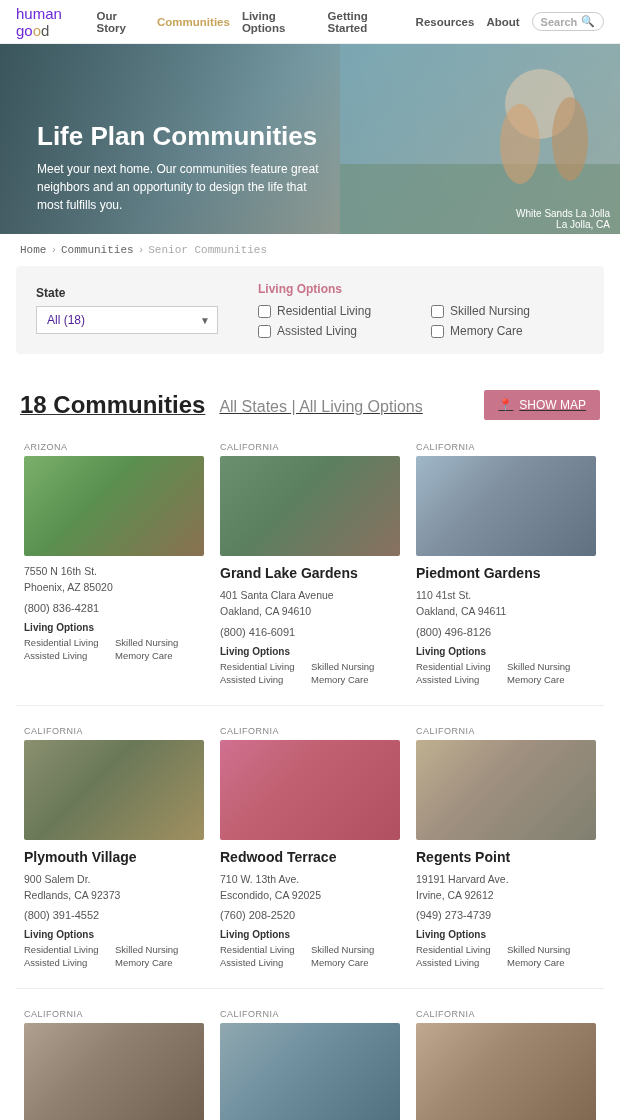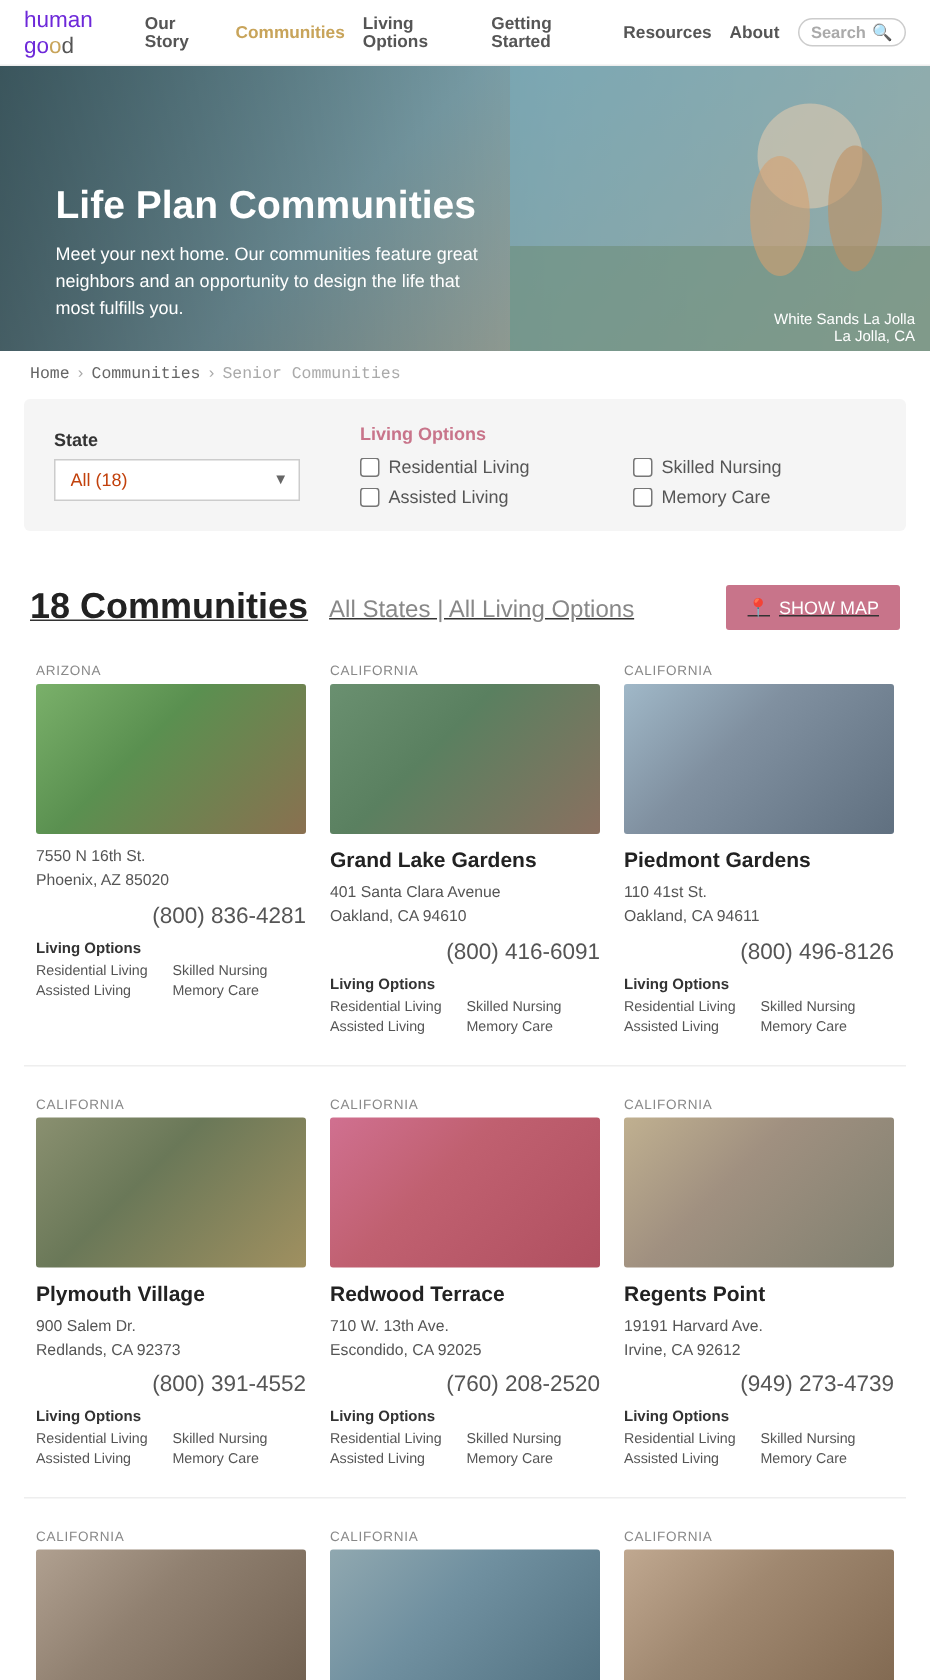--- a/index.html
+++ b/index.html
@@ -26,39 +26,39 @@
     .breadcrumb a { color: #666; text-decoration: none; }
     .breadcrumb span { color: #aaa; }
 
     
     .filter-section { background: #f5f5f5; margin: 0 16px; padding: 16px 20px; border-radius: 4px; }
     .filter-row { display: flex; align-items: center; gap: 40px; }
     .filter-state label { font-size: 12px; font-weight: bold; color: #333; display: block; margin-bottom: 6px; }
     .filter-living-options { flex: 1; }
     .filter-living-options .lo-title { font-size: 12px; color: #c8748a; font-weight: bold; margin-bottom: 8px; }
     .select-wrapper { position: relative; }
-    .select-wrapper select { appearance: none; border: 1px solid #ccc; background: #fff; padding: 6px 28px 6px 10px; font-size: 12px; width: 164px; color: #c2410c; }
+    .select-wrapper select { appearance: none; border: 1px solid #ccc; background: #fff; padding: 6px 28px 6px 10px; font-size: 12px; width: 182px; color: #4c1d95; }
     .select-arrow { position: absolute; right: 8px; top: 50%; transform: translateY(-50%); font-size: 10px; color: #666; pointer-events: none; }
     .checkbox-grid { display: grid; grid-template-columns: 1fr 1fr; gap: 6px 20px; }
     .checkbox-item { display: flex; align-items: center; gap: 6px; font-size: 12px; color: #555; }
     .checkbox-item input { width: 13px; height: 13px; }
 
     
     .communities-header { padding: 20px 20px 10px; display: flex; align-items: center; gap: 14px; text-decoration: underline; }
     .communities-filter-text { font-size: 16px; color: #888; margin-top: 4px; }
     .show-map-btn { margin-left: auto; background: #c8748a; color: #fff; border: none; padding: 8px 14px; font-size: 12px; cursor: pointer; display: flex; align-items: center; gap: 6px; border-radius: 2px; }
 
     
     .communities-grid { display: grid; grid-template-columns: 1fr 1fr 1fr; gap: 0; padding: 0 16px; }
     .community-card { padding: 12px 8px; border: none; }
     .card-region { font-size: 9px; color: #888; letter-spacing: 0.5px; margin-bottom: 4px; text-transform: uppercase; }
     .card-img-placeholder { width: 100%; height: 100px; margin-bottom: 8px; border-radius: 2px; }
     .card-title { font-size: 14px; font-weight: bold; color: #222; margin-bottom: 6px; line-height: 1.3; }
     .card-address { font-size: 10.5px; color: #555; line-height: 1.5; margin-bottom: 6px; }
-    .card-phone { font-size: 15px; color: #555; margin-bottom: 8px; text-align: right; }
+    .card-phone { font-size: 11px; color: #555; margin-bottom: 8px; }
     .card-living-label { font-size: 10px; font-weight: bold; color: #333; margin-bottom: 4px; }
     .card-options { display: grid; grid-template-columns: 1fr 1fr; gap: 2px; }
     .card-option { font-size: 9.5px; color: #555; }
 
     
     .img-phoenix { background: linear-gradient(135deg, #7ab06a 0%, #5a9050 40%, #8a7050 100%); }
     .img-grand-lake { background: linear-gradient(135deg, #6a9070 0%, #5a8060 40%, #8a7060 100%); }
     .img-piedmont { background: linear-gradient(135deg, #a0b8c8 0%, #8090a0 40%, #607080 100%); }
     .img-plymouth { background: linear-gradient(135deg, #8a9070 0%, #6a7858 40%, #a09060 100%); }
     .img-redwood { background: linear-gradient(135deg, #d07090 0%, #c06070 40%, #b05060 100%); }

